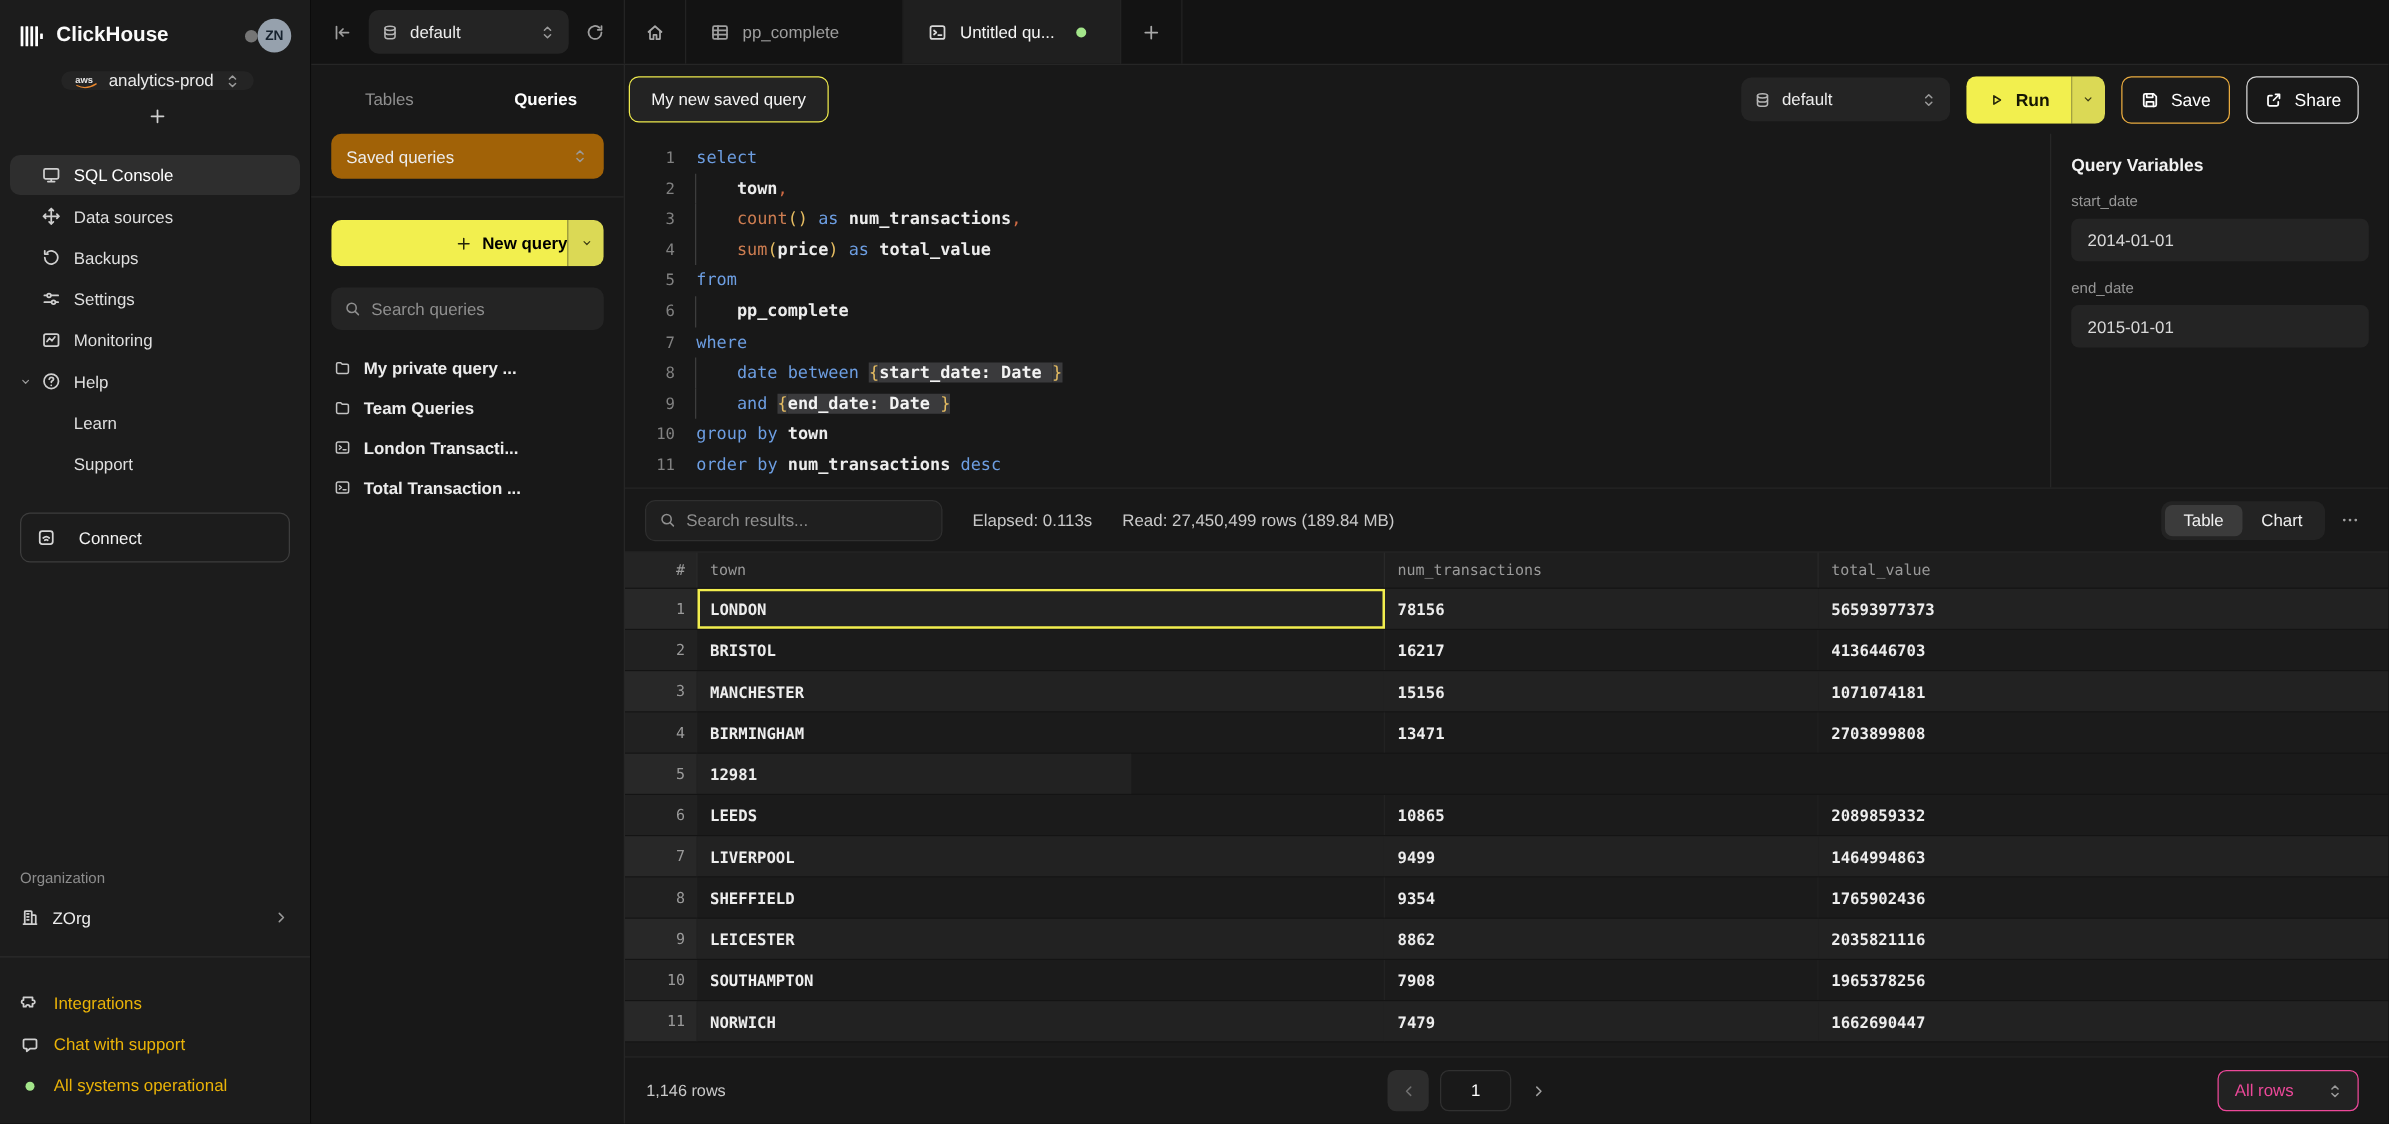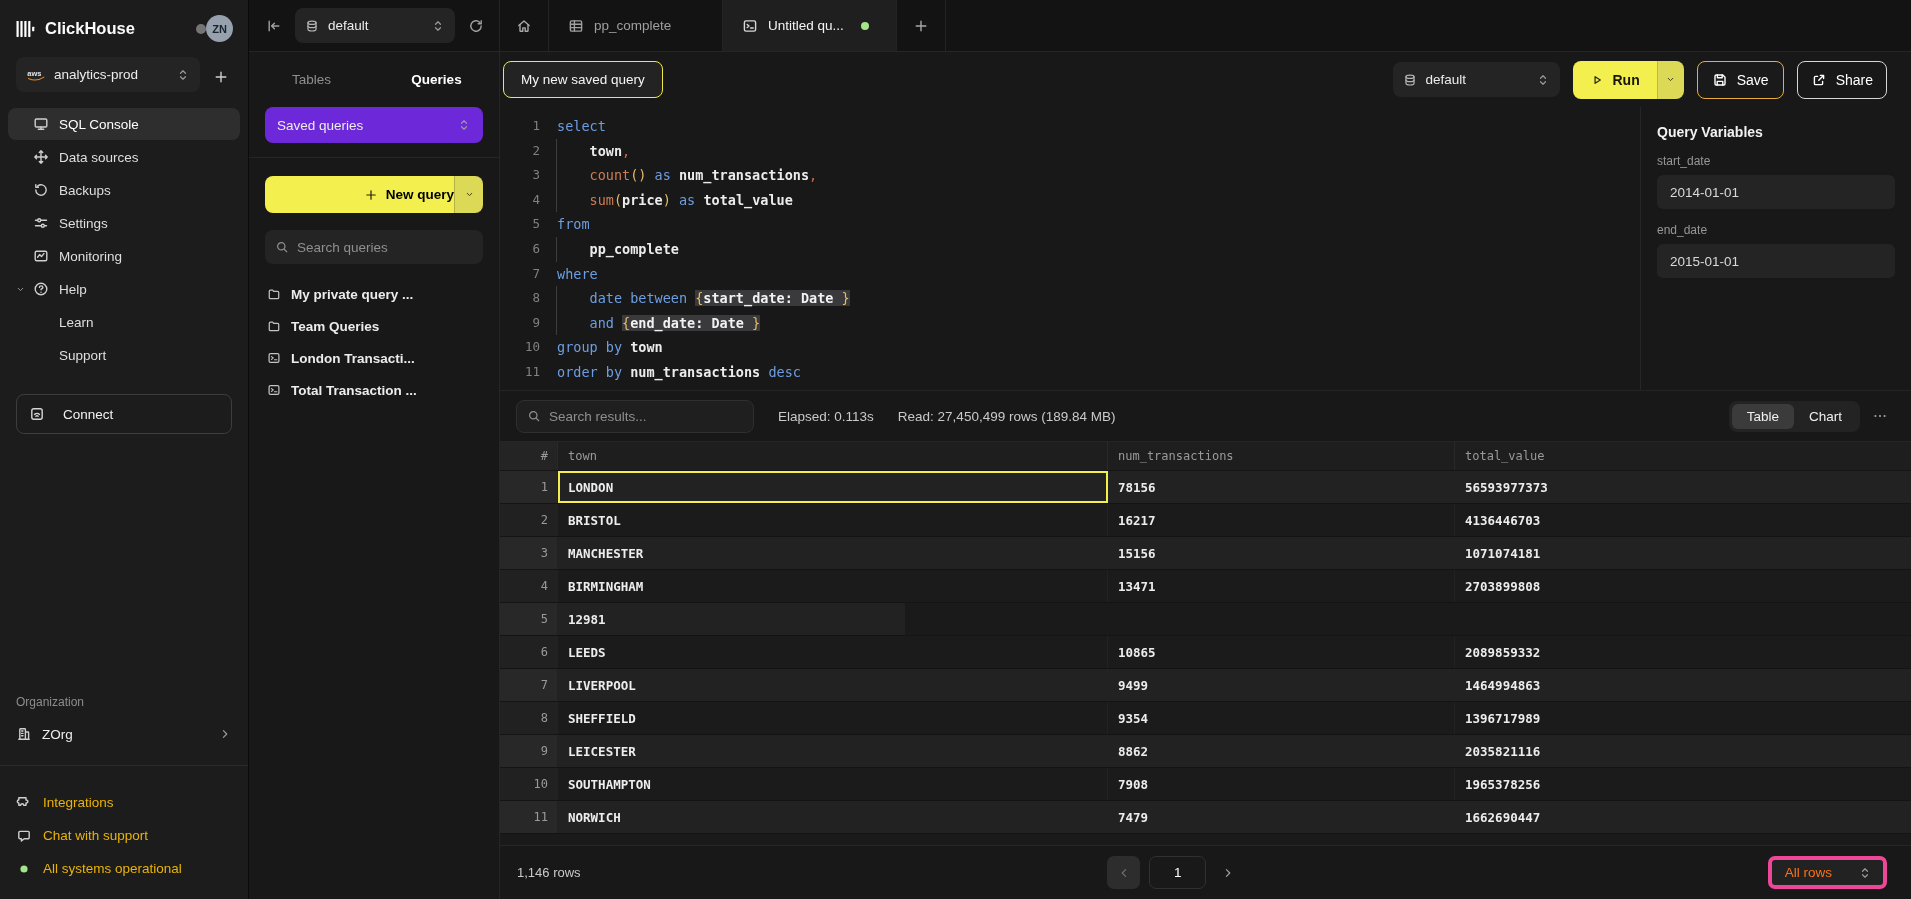--- a/index.html
+++ b/index.html
@@ -10,21 +10,21 @@
   .icon svg{display:block;}
   .icon.sm svg{width:14px;height:14px;}
   .icon.xs svg{width:11px;height:11px;}
 
   
   .sidebar{width:249px;flex:none;background:#1c1c1c;display:flex;flex-direction:column;border-right:1px solid #0b0b0b;}
   .sb-head{display:flex;align-items:center;padding:15px 15px 0 16px;}
   .sb-title{font-size:16.5px;font-weight:700;color:#fafafa;margin-left:9px;}
   .notif-dot{width:10px;height:10px;border-radius:50%;background:#757575;margin-left:auto;}
   .avatar{width:27px;height:27px;border-radius:50%;background:#96a1ad;color:#16222e;font-size:11px;font-weight:700;display:flex;align-items:center;justify-content:center;margin-left:0;cursor:pointer;}
-  .ws-row{display:flex;align-items:flex-end;padding:0 12px 0 16px;margin-top:15px;gap:6px;}
+  .ws-row{display:flex;align-items:center;padding:0 12px 0 16px;margin-top:15px;gap:6px;flex-direction:column;}
   .ws-select{flex:1;height:35px;background:#242424;border-radius:8px;display:flex;align-items:center;gap:8px;padding:0 10px;cursor:pointer;}
   .ws-select .label{font-size:13.5px;color:#ececec;flex:1;}
   .icon-btn{width:30px;height:30px;border-radius:7px;display:flex;align-items:center;justify-content:center;color:#cfcfcf;cursor:pointer;}
   nav{margin-top:16px;padding:0 8px;}
   .nav-item{display:flex;align-items:center;gap:10px;height:32px;padding-left:24px;border-radius:8px;color:#dfdfdf;font-size:13.5px;cursor:pointer;position:relative;margin-bottom:1px;}
   .nav-item .icon{color:#cfcfcf;width:17px;}
   .nav-item.active{background:#2e2e2e;color:#fff;}
   .nav-item.indent{padding-left:51px;}
   .nav-item .expander{position:absolute;left:6px;color:#9a9a9a;width:12px;}
   .connect-btn{margin:22px 16px 0;height:40px;border:1px solid #3d3d3d;border-radius:8px;display:flex;align-items:center;gap:18px;padding:0 12px;font-size:13.5px;color:#f2f2f2;cursor:pointer;}
@@ -57,21 +57,21 @@
   .top-tab.active{background:#1f1f1f;color:#f5f5f5;}
   .top-tab.active .icon{color:#d8d8d8;}
   .unsaved-dot{width:8px;height:8px;border-radius:50%;background:var(--green-status,#a3e58a);margin-left:7px;}
 
   
   .content{flex:1;display:flex;min-height:0;}
   .qpanel{width:251px;flex:none;border-right:1px solid #262626;display:flex;flex-direction:column;background:#181818;}
   .qp-tabs{height:55px;flex:none;display:flex;align-items:center;}
   .qp-tab{flex:1;text-align:center;font-size:13.5px;color:#8f8f8f;cursor:pointer;}
   .qp-tab.active{color:#fff;font-weight:700;}
-  .qp-select{margin:0 16px;height:36px;background:#6d28d9;border-radius:8px;display:flex;align-items:center;padding:0 12px;cursor:pointer;}
+  .qp-select{margin:0 16px;height:36px;background:#a16207;border-radius:8px;display:flex;align-items:center;padding:0 12px;cursor:pointer;}
   .qp-select .label{flex:1;font-size:13.5px;color:#ececec;}
   .qp-select .icon{color:#9a9a9a;}
   .qp-divider{height:1px;background:#262626;margin-top:14px;}
   .newq{margin:18px 16px 0;height:37px;border-radius:8px;overflow:hidden;display:flex;cursor:pointer;}
   .newq-main{flex:1;background:var(--accent-yellow,#f2ef4e);display:flex;align-items:center;justify-content:flex-end;gap:8px;color:#000000;font-size:13.5px;font-weight:700;}
   .newq-main .icon{color:#26260a;}
   .newq-caret{width:29px;background:var(--accent-yellow-dim,#dbd955);display:flex;align-items:center;justify-content:center;color:#3c3c14;border-left:1px solid rgba(0,0,0,.18);}
   .qp-search{margin:17px 16px 0;height:34px;background:#242424;border-radius:8px;display:flex;align-items:center;gap:8px;padding:0 10px;}
   .qp-search .icon{color:#8f8f8f;}
   .qp-search input{flex:1;min-width:0;background:none;border:none;outline:none;color:#e5e5e5;font-size:13.5px;font-family:inherit;}
@@ -143,21 +143,21 @@
   .tr.even .td.col0{background:#212121;}
   .td.col0{justify-content:flex-end;padding:0 9px 0 0;font-weight:400;font-size:12px;color:#9a9a9a;}
   .td.sel{outline:2px solid var(--selected-cell-border,#f2ee4e);outline-offset:-2px;}
 
   .pagebar{height:54px;flex:none;border-top:1px solid #262626;display:flex;align-items:center;padding:0 24px 0 17px;}
   .rowcount{font-size:13px;color:#c9c9c9;}
   .pager{display:flex;align-items:center;gap:9px;margin:0 auto;}
   .pg-prev{width:33px;height:33px;border-radius:7px;background:#2d2d2d;color:#6f6f6f;display:flex;align-items:center;justify-content:center;cursor:pointer;}
   .pg-input{width:57px;height:33px;background:#191919;border:1px solid #303030;border-radius:7px;color:#fff;font-size:13.5px;text-align:center;outline:none;font-family:inherit;}
   .pg-next{width:26px;height:26px;color:#9f9f9f;display:flex;align-items:center;justify-content:center;cursor:pointer;}
-  .rows-select{height:33px;background:#222222;border:4px solid #ec4899;border-radius:7px;display:flex;align-items:center;gap:26px;padding:0 11px 0 13px;font-size:13.5px;color:#f97316;cursor:pointer;}
+  .rows-select{height:33px;background:#222222;border:1px solid #ec4899;border-radius:7px;display:flex;align-items:center;gap:26px;padding:0 11px 0 13px;font-size:13.5px;color:#ec4899;cursor:pointer;}
   .rows-select .icon{color:#9a9a9a;}
 </style>
 </head>
 <body>
 
 <div class="app">
 
   <aside class="sidebar">
     <div class="sb-head">
       <span class="icon">
@@ -664,21 +664,21 @@
                 <div class="tr odd">
                   <div class="td col0">7</div>
                   <div class="td col1">LIVERPOOL</div>
                   <div class="td col2">9499</div>
                   <div class="td col3">1464994863</div>
                 </div>
                 <div class="tr even">
                   <div class="td col0">8</div>
                   <div class="td col1">SHEFFIELD</div>
                   <div class="td col2">9354</div>
-                  <div class="td col3">1396717989</div>
+                  <div class="td col3">1765902436</div>
                 </div>
                 <div class="tr odd">
                   <div class="td col0">9</div>
                   <div class="td col1">LEICESTER</div>
                   <div class="td col2">8862</div>
                   <div class="td col3">2035821116</div>
                 </div>
                 <div class="tr even">
                   <div class="td col0">10</div>
                   <div class="td col1">SOUTHAMPTON</div>

